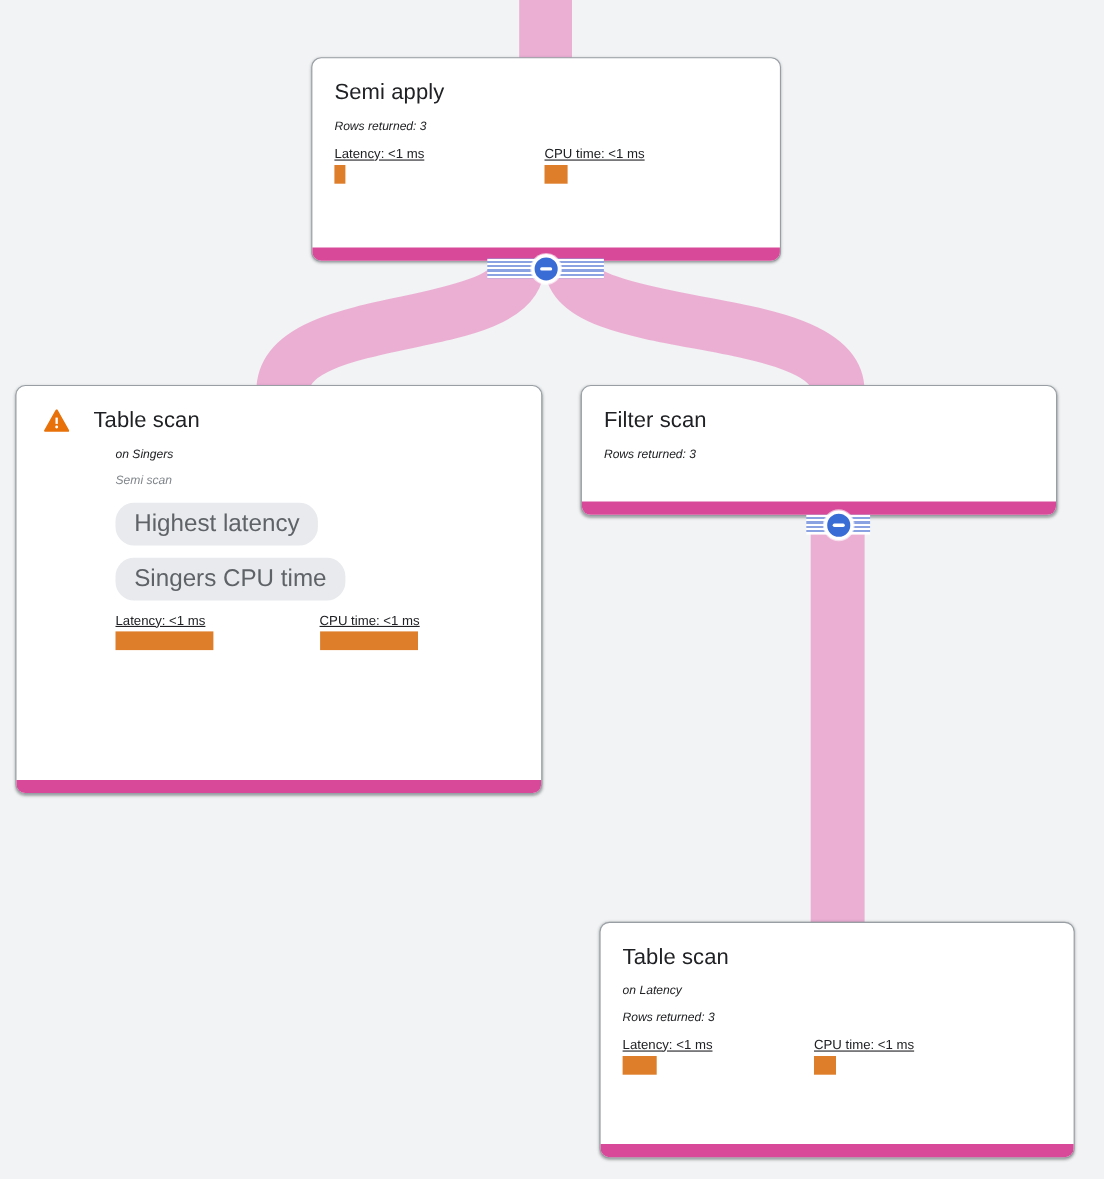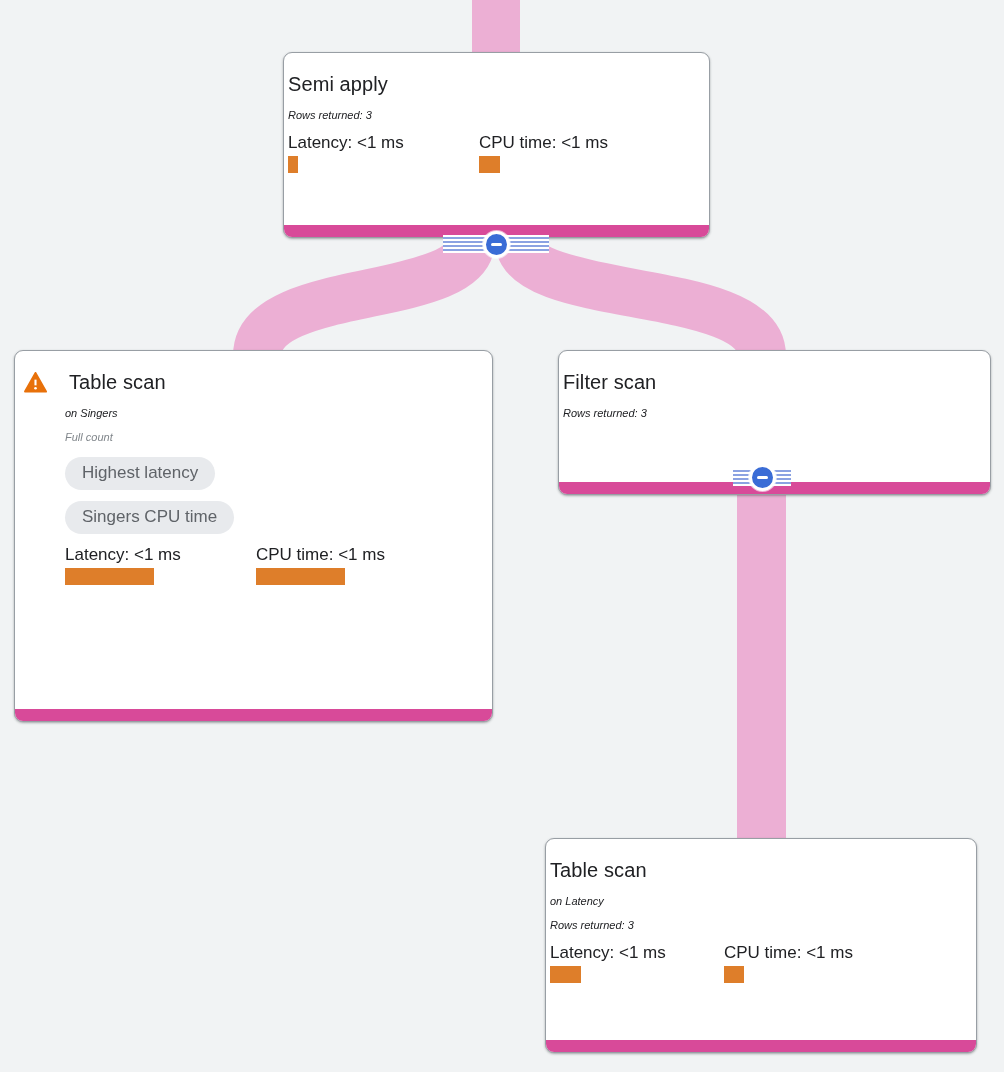--- a/index.html
+++ b/index.html
@@ -36,59 +36,59 @@
     box-shadow: 0 1px 2px rgba(60,64,67,.30), 0 1px 3px rgba(60,64,67,.15);
     z-index: 1;
   }
   .node-accent {
     position: absolute;
     left: 0; right: 0; bottom: 0;
     height: 12px;
     background: var(--node-accent-pink, #D84A99);
     border-radius: 0 0 8px 8px;
   }
-  .node-content { padding: 20px 16px 0 4px; }
+  .node-content { padding: 20px 16px 0 20px; }
 
   .node-title {
     font-size: 20px;
     font-weight: 500;
     color: var(--text, #202124);
     letter-spacing: .1px;
     margin-bottom: 12px;
   }
   .node-text {
     font-size: 11px;
     color: var(--text, #202124);
     margin-bottom: 9px;
     line-height: 1.35;
     font-style: italic;
   }
   .muted { color: var(--muted-text, #80868B); }
 
   .metrics { display: flex; margin-top: 10px; }
   .metric { width: 191px; }
-  .metric-label { font-size: 17px; color: var(--text, #202124); }
+  .metric-label { font-size: 12px; color: var(--text, #202124); text-decoration: underline; }
   .metric-bar {
     height: 17px;
     margin-top: 3px;
     background: var(--metric-orange, #DE7E2A);
   }
 
   .head { display: flex; align-items: center; gap: 22px; padding-left: 5px; margin-bottom: 12px; }
   .head .node-title { margin-bottom: 0; }
   .warning-icon { width: 23px; height: 21px; flex: 0 0 auto; }
-  .indent { margin-left: 46px; }
+  .indent { margin-left: 70px; }
 
   .badges { margin: 12px 0 4px 0; }
   .badge {
     display: block;
     width: fit-content;
     background: var(--badge-bg, #E8EAED);
     color: var(--badge-text, #5F6368);
-    font-size: 17px;
+    font-size: 22px;
     padding: 6px 17px 7px 17px;
     border-radius: 17px;
     margin-bottom: 11px;
   }
 
   .collapse {
     position: absolute;
     z-index: 2;
     display: flex;
     align-items: center;
@@ -150,41 +150,41 @@
       <div class="head">
         <svg class="warning-icon" viewBox="0 0 24 22">
           <path d="M12 1 L23 20.5 H1 Z" fill="var(--warning-orange, #E8710A)" stroke="var(--warning-orange, #E8710A)" stroke-width="2" stroke-linejoin="round"></path>
           <rect x="10.9" y="8" width="2.2" height="6" fill="#ffffff"></rect>
           <circle cx="12" cy="17" r="1.4" fill="#ffffff"></circle>
         </svg>
         <div class="node-title">Table scan</div>
       </div>
       <div class="indent">
         <div class="node-text">on Singers</div>
-        <div class="node-text muted">Full count</div>
+        <div class="node-text muted">Semi scan</div>
         <div class="badges">
           <span class="badge">Highest latency</span>
           <span class="badge">Singers CPU time</span>
         </div>
         <div class="metrics">
           <div class="metric">
             <div class="metric-label">Latency: &lt;1 ms</div>
             <div class="metric-bar" style="width: 89px;"></div>
           </div>
           <div class="metric">
             <div class="metric-label">CPU time: &lt;1 ms</div>
             <div class="metric-bar" style="width: 89px;"></div>
           </div>
         </div>
       </div>
     </div>
     <div class="node-accent"></div>
   </div>
 
-  <div class="node" style="left:558px; top:350px; width:433px; height:145px;">
+  <div class="node" style="left:528px; top:350px; width:433px; height:119px;">
     <div class="node-content">
       <div class="node-title">Filter scan</div>
       <div class="node-text">Rows returned: 3</div>
     </div>
     <div class="node-accent"></div>
   </div>
 
   <div class="collapse" style="left:733px; top:468px; width:58px; height:18px;">
     <div class="collapse-circle">
       <span class="minus-icon"></span>

